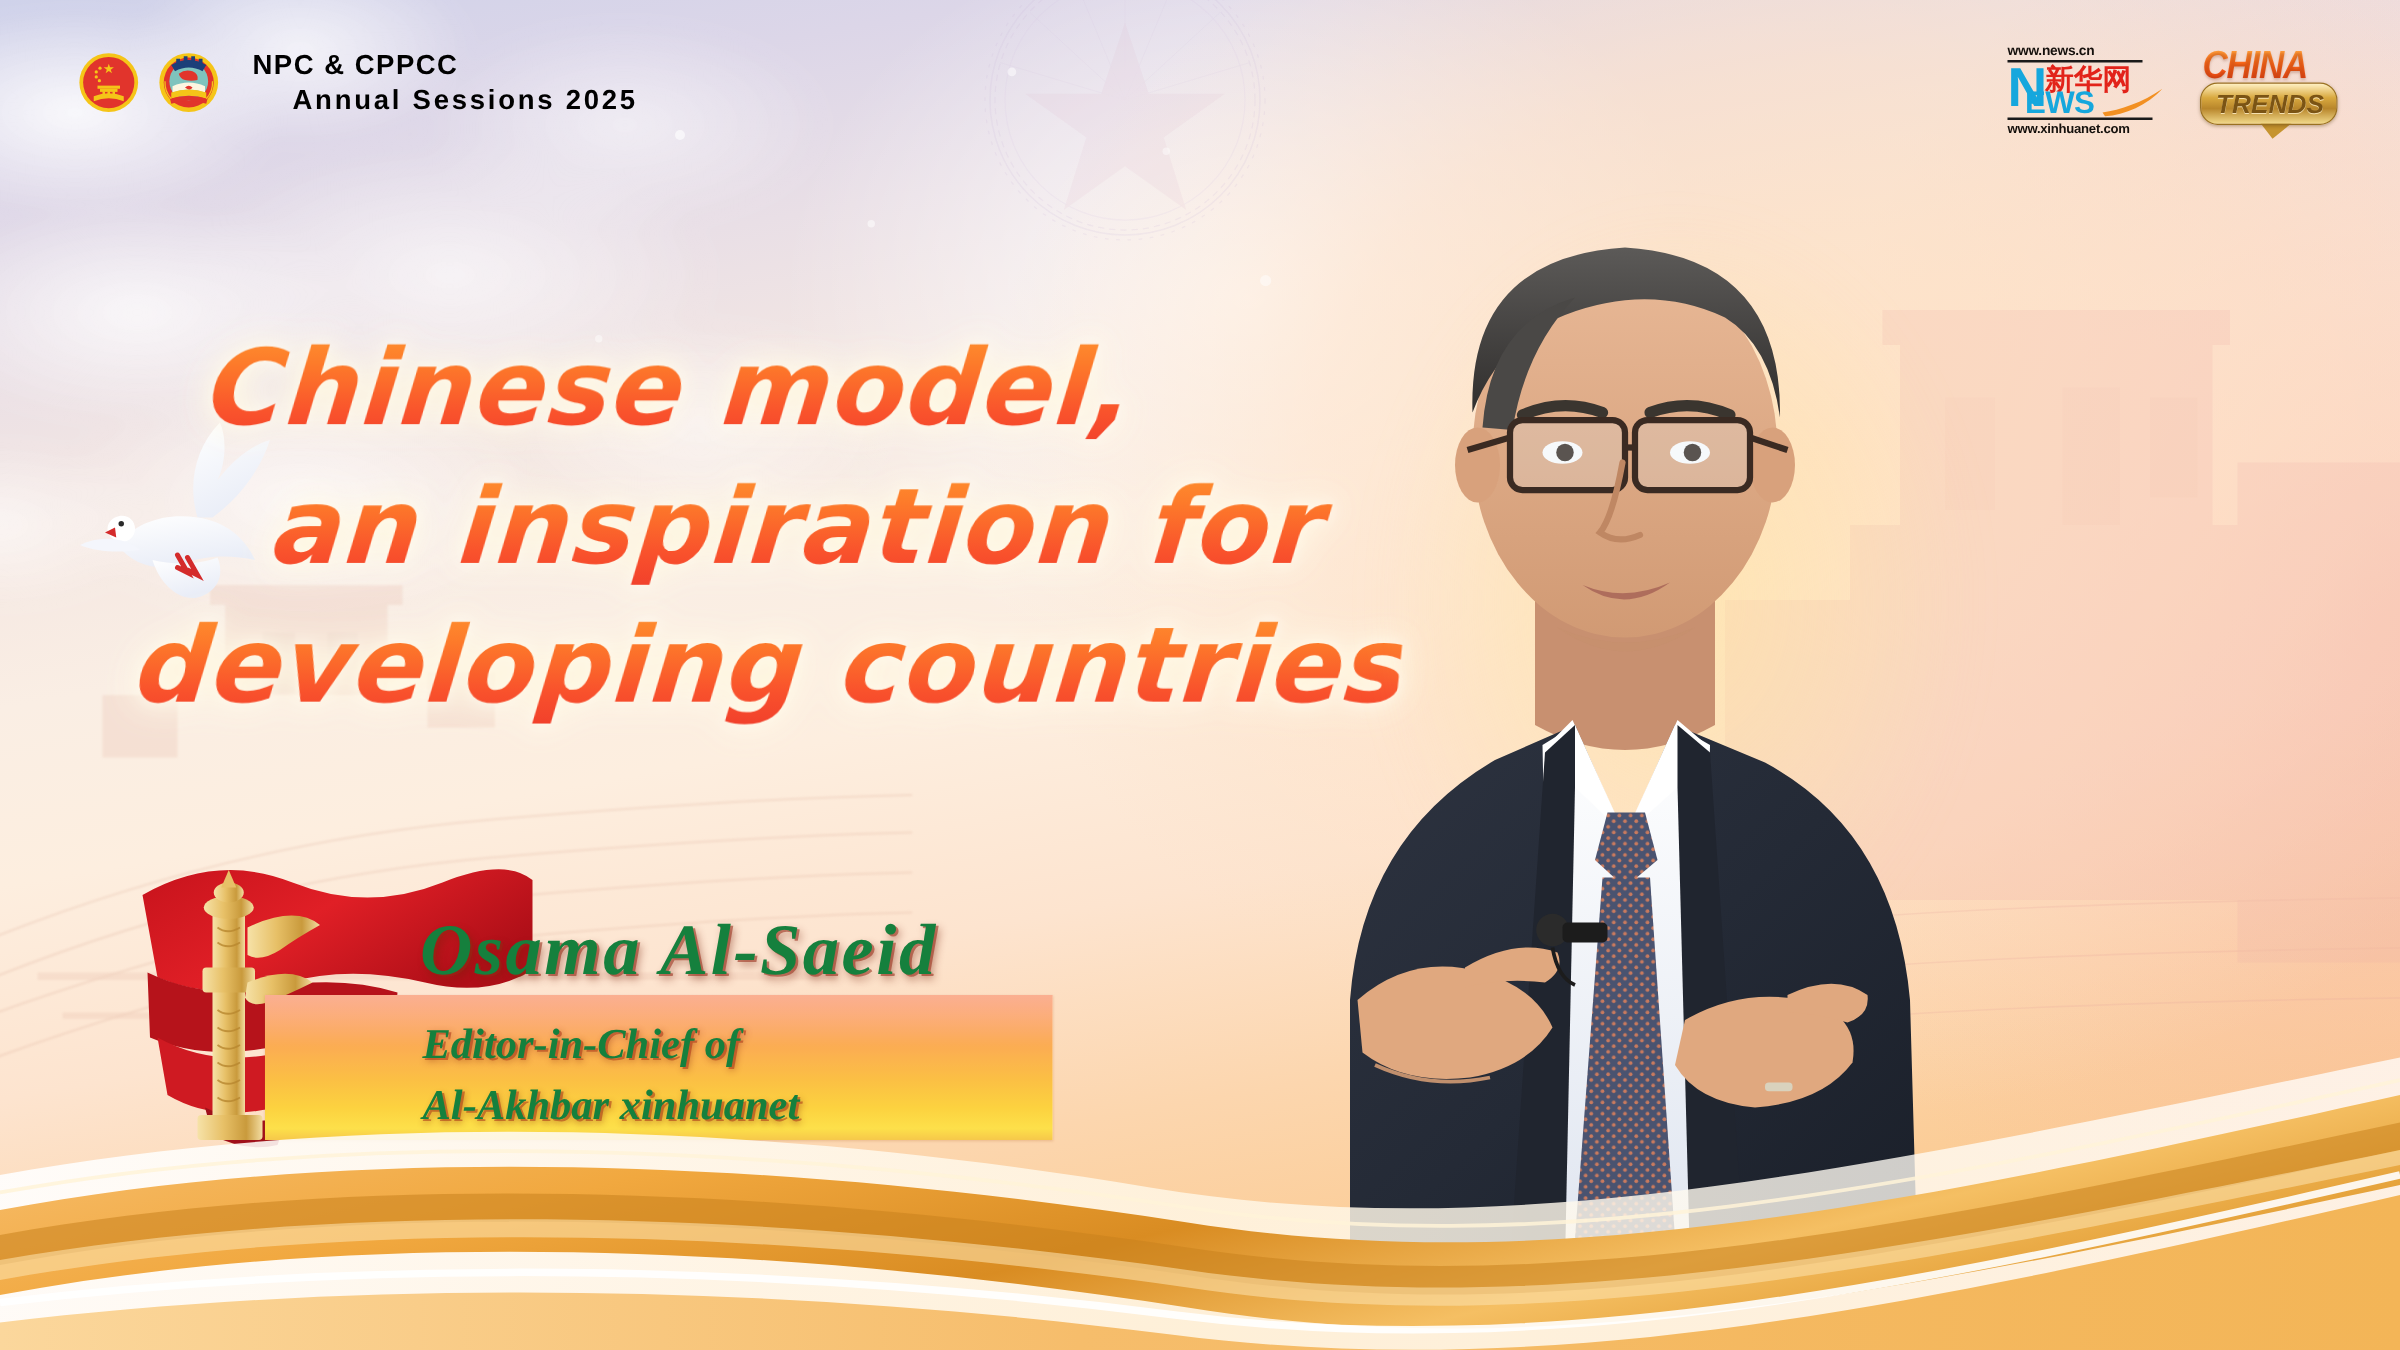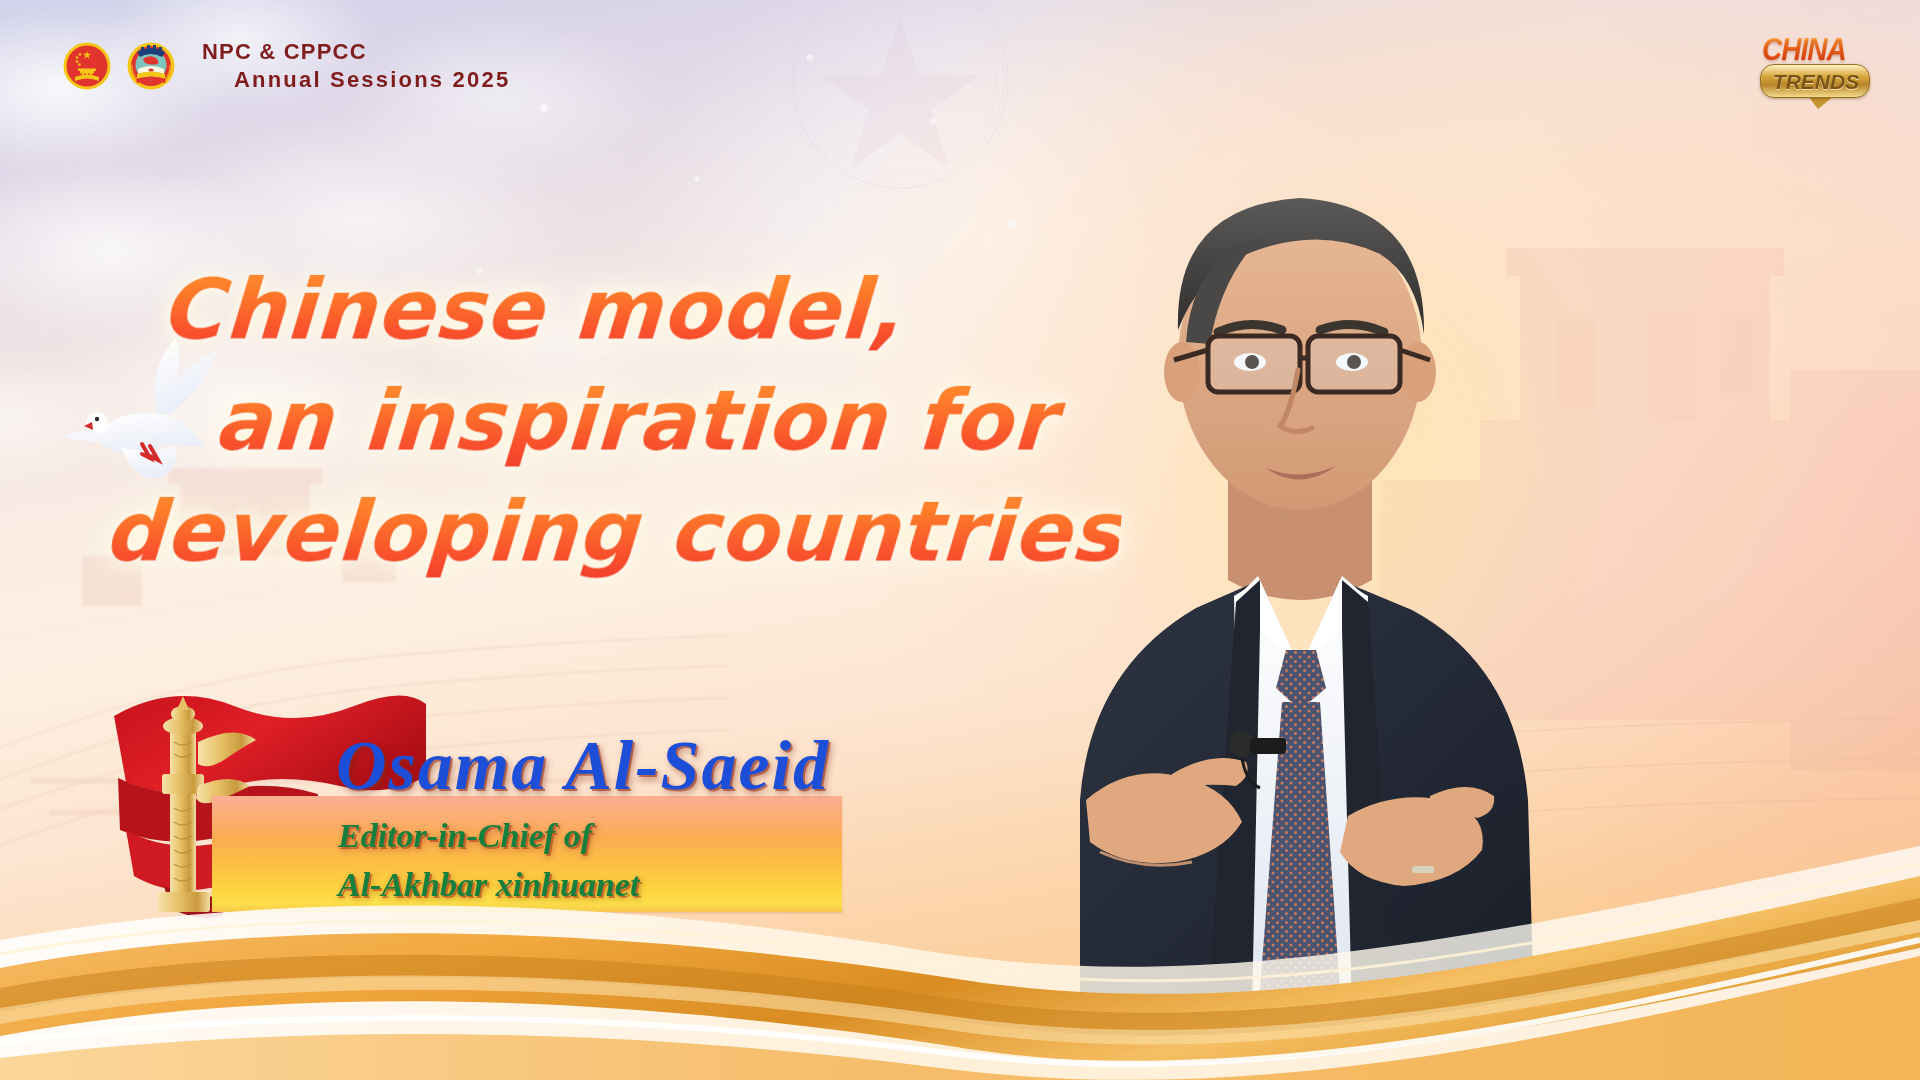--- a/index.html
+++ b/index.html
@@ -74,21 +74,21 @@
   .sparkle { position: absolute; border-radius: 50%; background: rgba(255,255,255,0.85); }
 
   
   .header-left {
     position: absolute; left: 62px; top: 38px;
     display: flex; align-items: center; gap: 14px;
   }
   .emblem { width: 50px; height: 50px; display:block; }
   .header-text {
     margin-left: 12px;
-    color: #7f1d1d;
+    color: #000000;
     font-weight: 800;
     line-height: 1.28;
     letter-spacing: 0.8px;
   }
   .header-line1 { font-size: 22px; letter-spacing: 1.2px; }
   .header-line2 { font-size: 22px; letter-spacing: 2.2px; margin-left: 32px; }
 
   
   .logos-right {
     position: absolute; right: 46px; top: 34px;
@@ -193,23 +193,23 @@
   .nameband-sheen {
     position: absolute; inset: 0;
     background: linear-gradient(180deg, rgba(255,255,255,0.30) 0%, rgba(255,255,255,0.02) 35%, rgba(255,255,255,0) 60%);
     pointer-events: none;
   }
   .person-name {
     position: absolute; left: 336px; top: 726px;
     font-family: "Liberation Serif", serif;
     font-weight: 700;
     font-style: italic;
-    font-size: 70px;
+    font-size: 58px;
     letter-spacing: 2px;
-    color: #1d4ed8;
+    color: #15803d;
     text-shadow:
       2px 2px 0 rgba(150,40,20,0.55),
       3px 4px 7px rgba(120,30,10,0.45);
     white-space: nowrap;
   }
   .person-title {
     position: absolute; left: 338px; top: 812px;
     font-family: "Liberation Serif", serif;
     font-weight: 700; font-style: italic;
     font-size: 34px; line-height: 1.44;
@@ -348,20 +348,32 @@
           <path d="M88 48 A38 38 0 0 1 78 76"></path>
       </g>
     </svg>
     <div class="header-text">
       <div class="header-line1">NPC &amp; CPPCC</div>
       <div class="header-line2">Annual Sessions 2025</div>
     </div>
   </div>
 
   <div class="logos-right">
+    <div class="xinhua">
+      <div class="xh-top">www.news.cn</div>
+      <div class="xh-mid">
+        <span class="xh-N">N</span>
+        <span class="xh-cn">新华网</span>
+        <span class="xh-news">EWS</span>
+        <svg class="xh-swoosh" viewBox="0 0 52 24">
+          <path d="M2 20 C16 18 34 12 50 1 C38 14 20 22 4 23 Z" fill="#f29022"></path>
+        </svg>
+      </div>
+      <div class="xh-bot">www.xinhuanet.com</div>
+    </div>
 
     <div class="chinatrends">
       <div class="ct-china">CHINA</div>
       <div class="ct-tail"></div>
       <div class="ct-plaque">
         <div class="ct-trends">TRENDS</div>
       </div>
     </div>
   </div>
 

